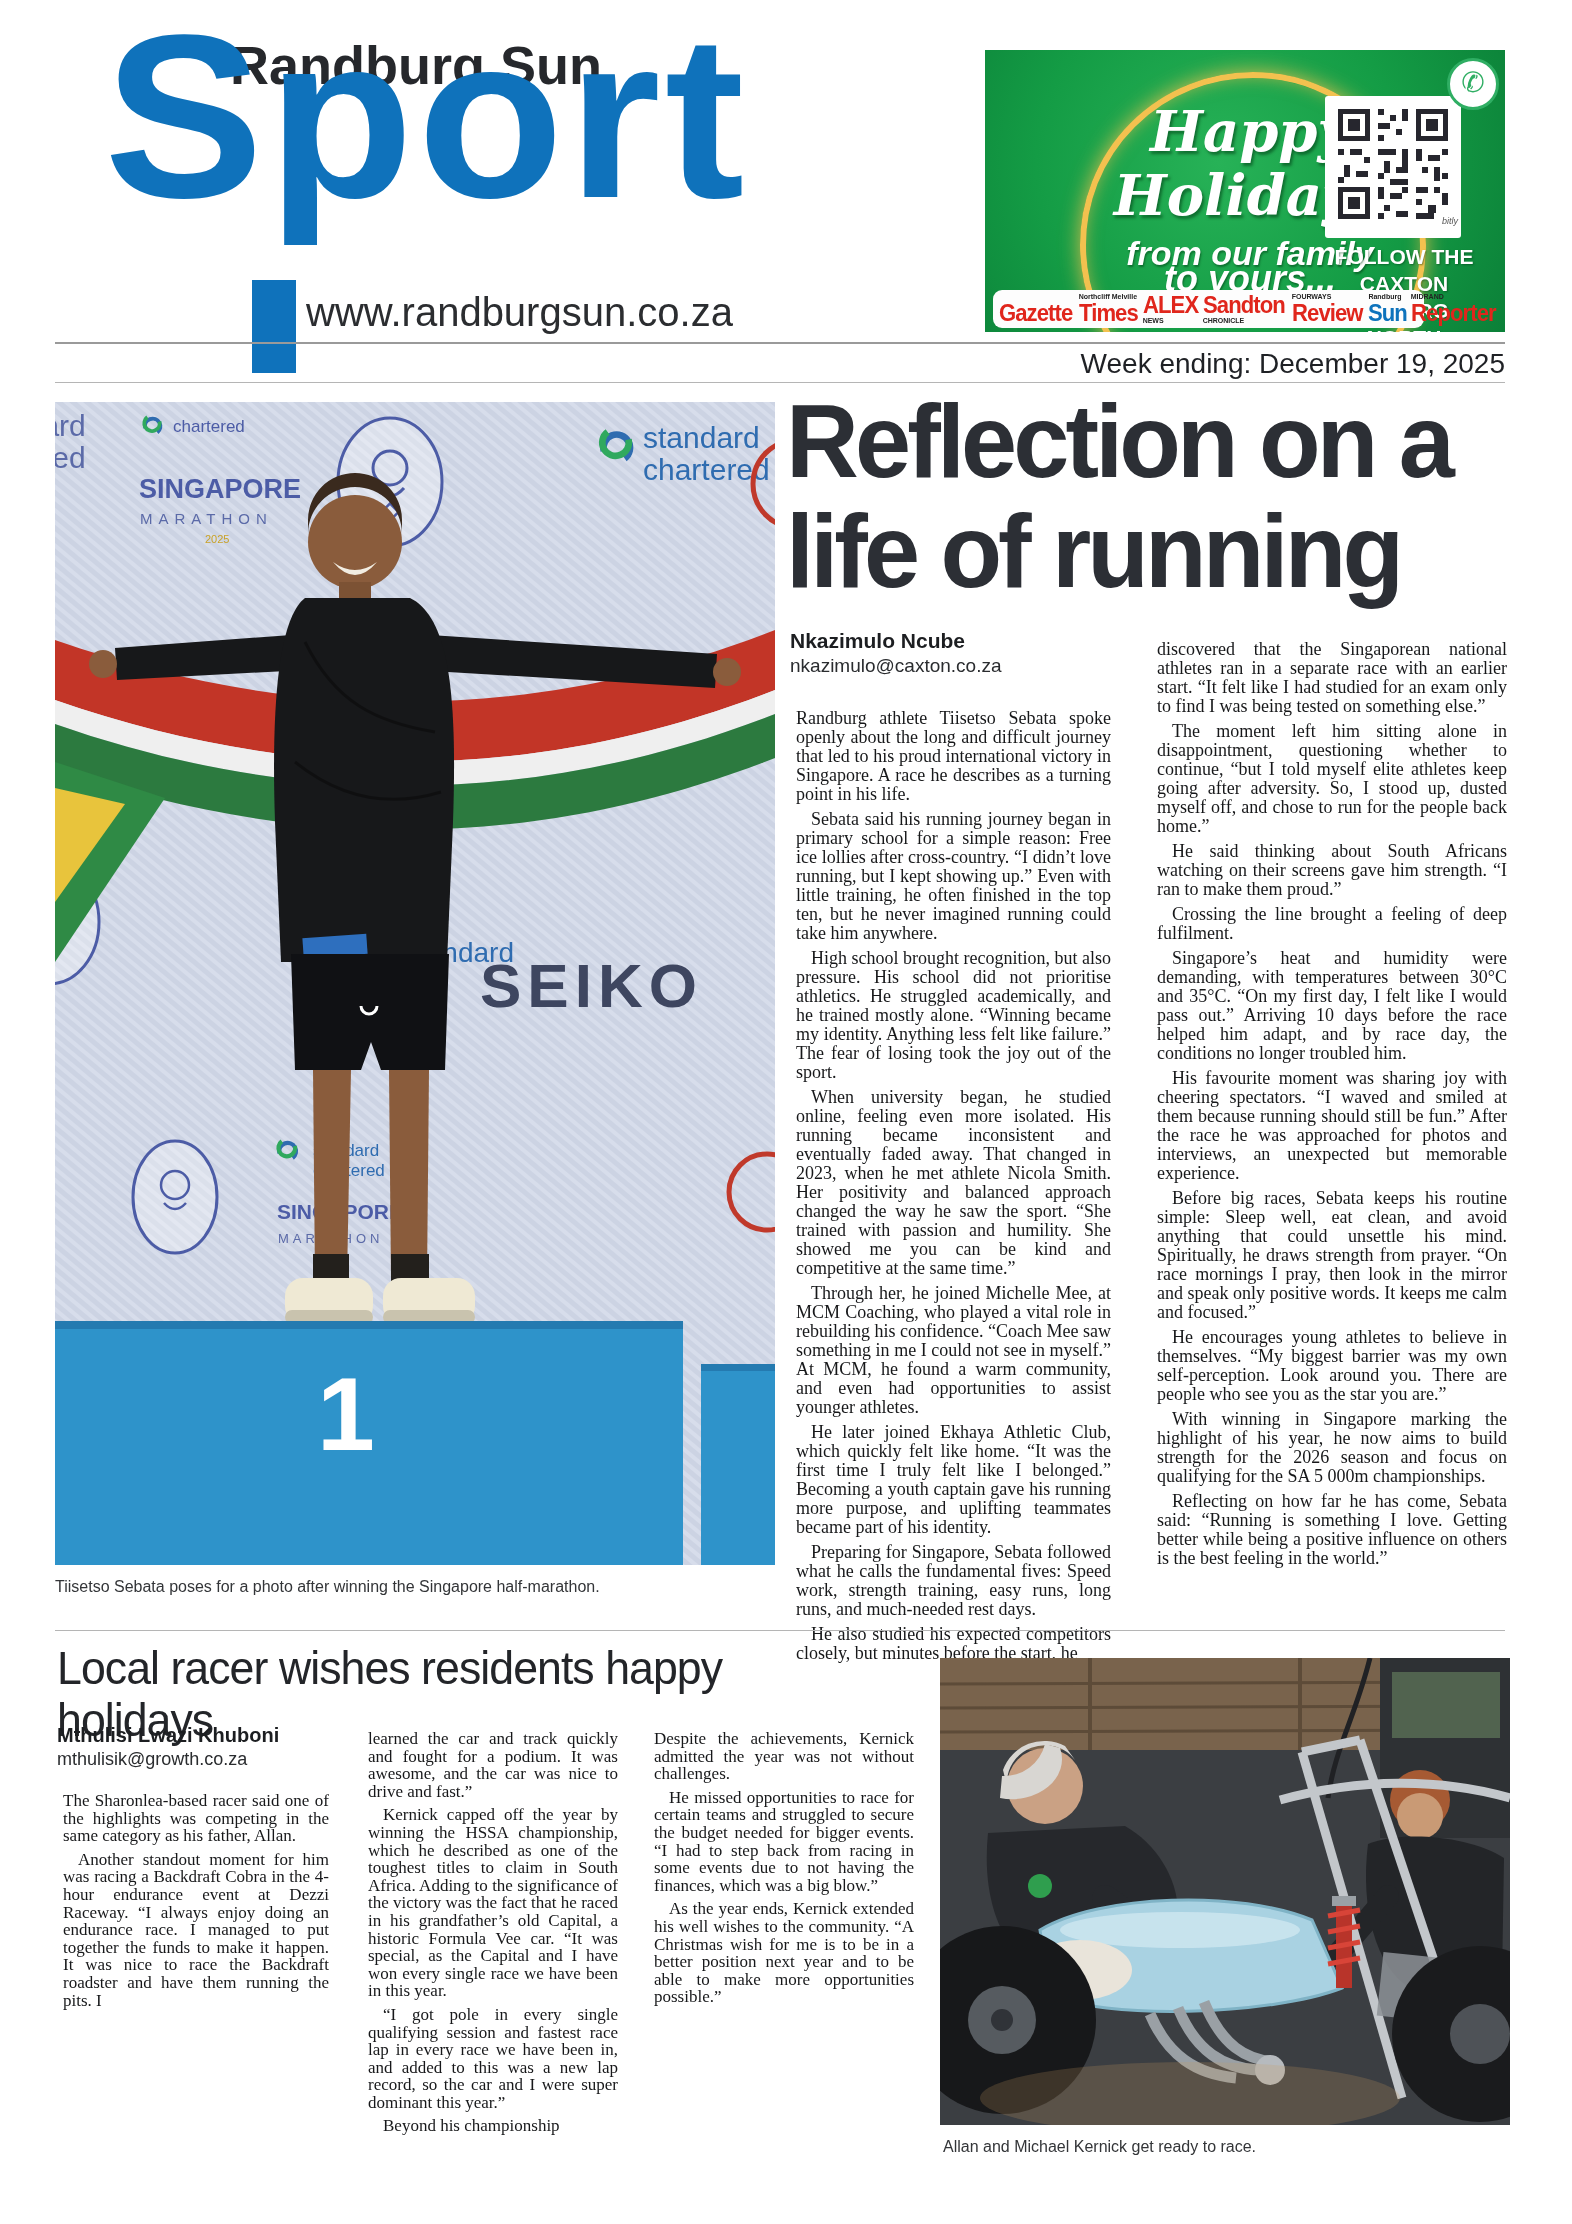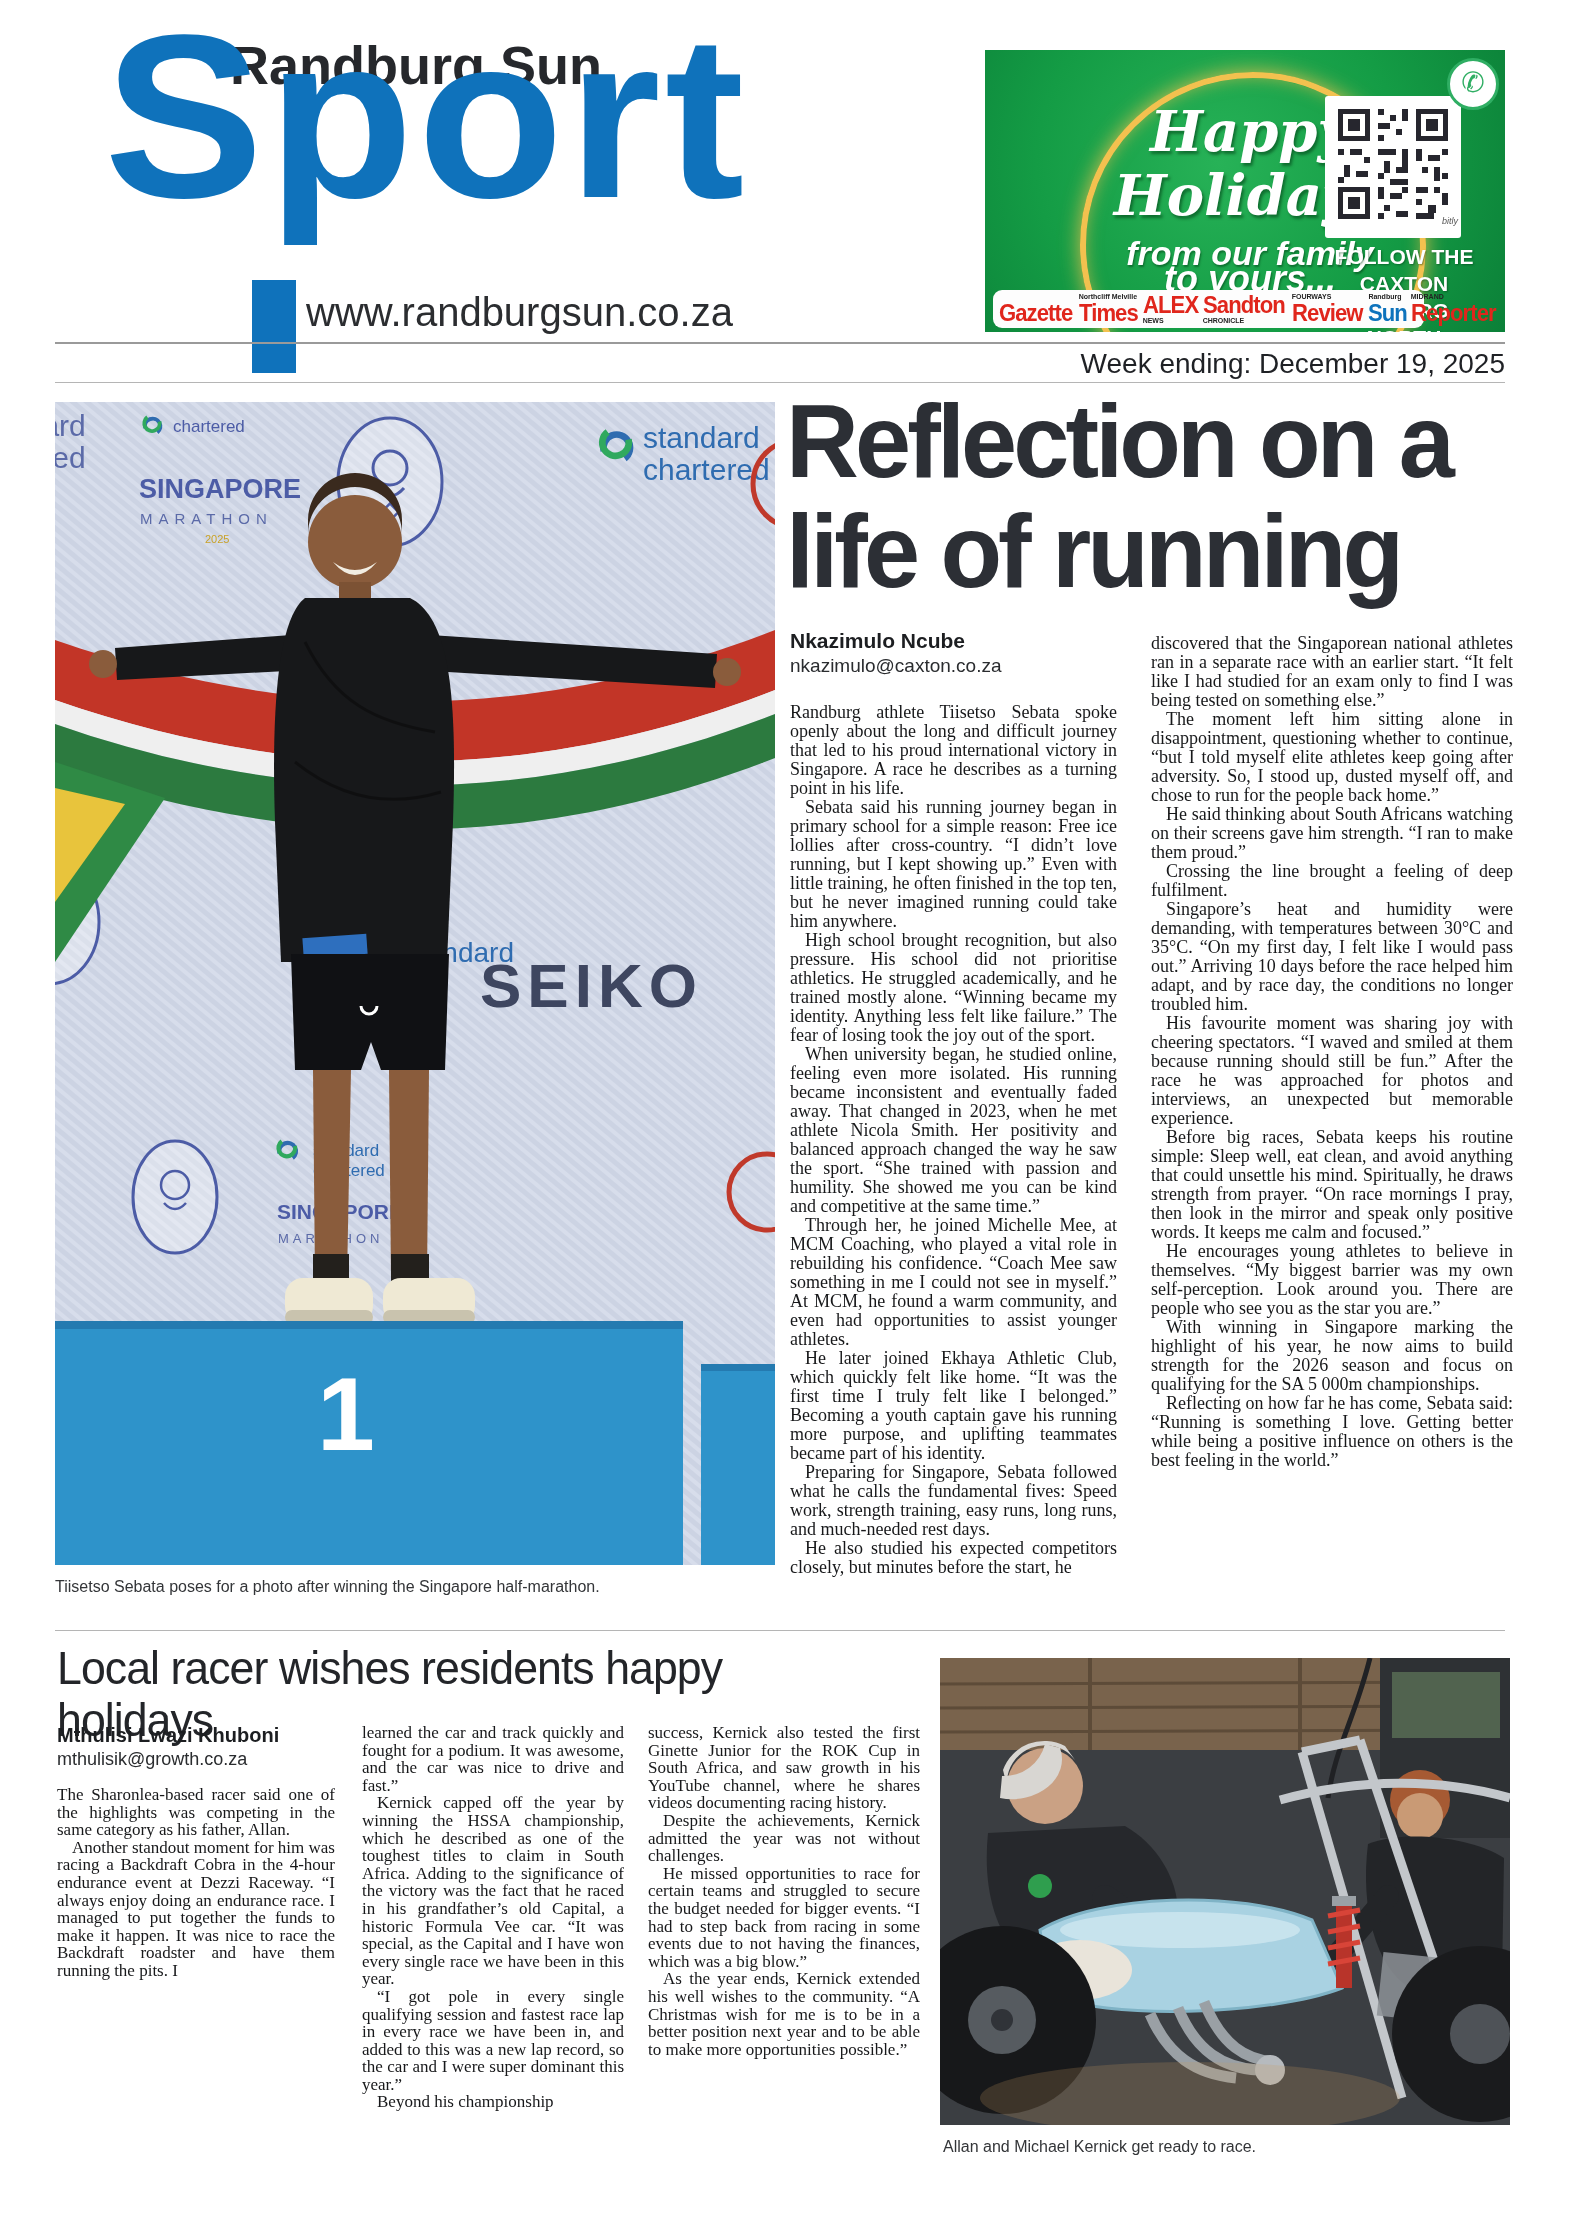--- a/index.html
+++ b/index.html
@@ -44,21 +44,21 @@
   .rule-thin{background:#b5b5b5;height:1px;left:55px;width:1450px;}
   .dateline{left:55px;top:348px;width:1450px;text-align:right;font-size:28px;color:#1f2125;}
 
   
   .headline-main{left:786px;top:386px;width:760px;font-size:104px;line-height:110px;font-weight:700;
                  letter-spacing:-4px;color:#2c2f35;transform:scaleX(.97);transform-origin:left top;}
   .byline-name{font-size:21px;font-weight:700;color:#1c1e21;line-height:26px;}
   .byline-mail{font-size:19px;color:#2a2c2f;line-height:23px;}
   .byline1{left:790px;top:628px;}
   .newscol{font-family:"Liberation Serif",serif;font-size:18px;line-height:19px;color:#17181a;text-align:justify;}
-  .newscol p{margin:0;}
+  .newscol p{margin:6px;}
   .newscol p + p{text-indent:15px;}
   .col-main-1{left:790px;top:703px;width:327px;}
   .col-main-2{left:1151px;top:634px;width:362px;}
   .caption{font-size:16px;color:#333538;}
   .caption1{left:55px;top:1578px;width:720px;}
 
   
   .headline-2{left:57px;top:1642px;width:860px;font-size:47px;line-height:52px;font-weight:400;color:#232529;
               letter-spacing:-1px;transform:scaleX(.95);transform-origin:left top;}
   .byline2{left:57px;top:1722px;}
@@ -322,21 +322,20 @@
       <p>The Sharonlea-based racer said one of the highlights was competing in the same category as his father, Allan.</p>
       <p>Another standout moment for him was racing a Backdraft Cobra in the 4-hour endurance event at Dezzi Raceway. “I always enjoy doing an endurance race. I managed to put together the funds to make it happen. It was nice to race the Backdraft roadster and have them running the pits. I</p>
     </div>
   <div class="abs newscol col2-b">
       <p>learned the car and track quickly and fought for a podium. It was awesome, and the car was nice to drive and fast.”</p>
       <p>Kernick capped off the year by winning the HSSA championship, which he described as one of the toughest titles to claim in South Africa. Adding to the significance of the victory was the fact that he raced in his grandfather’s old Capital, a historic Formula Vee car. “It was special, as the Capital and I have won every single race we have been in this year.</p>
       <p>“I got pole in every single qualifying session and fastest race lap in every race we have been in, and added to this was a new lap record, so the car and I were super dominant this year.”</p>
       <p>Beyond his championship</p>
     </div>
   <div class="abs newscol col2-c">
-      <p>success, Kernick also tested the first Ginette Junior for the ROK Cup in South Africa, and saw growth in his YouTube channel, where he shares videos documenting racing history.</p>
       <p>Despite the achievements, Kernick admitted the year was not without challenges.</p>
       <p>He missed opportunities to race for certain teams and struggled to secure the budget needed for bigger events. “I had to step back from racing in some events due to not having the finances, which was a big blow.”</p>
       <p>As the year ends, Kernick extended his well wishes to the community. “A Christmas wish for me is to be in a better position next year and to be able to make more opportunities possible.”</p>
     </div>
 
   <div class="abs" style="left:940px;top:1658px;width:570px;height:467px;">
     <svg class="photo-frame" width="570" height="467" viewBox="0 0 570 467">
       <rect width="570" height="467" fill="#3b3e42"></rect>
 
       <g>

